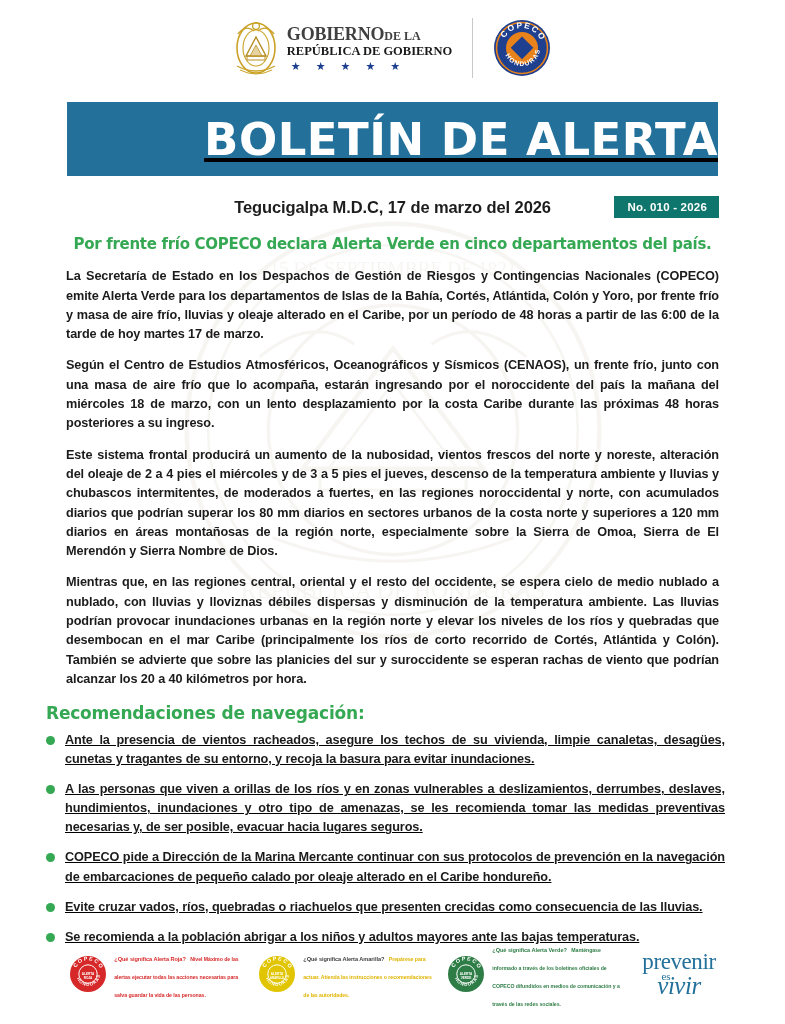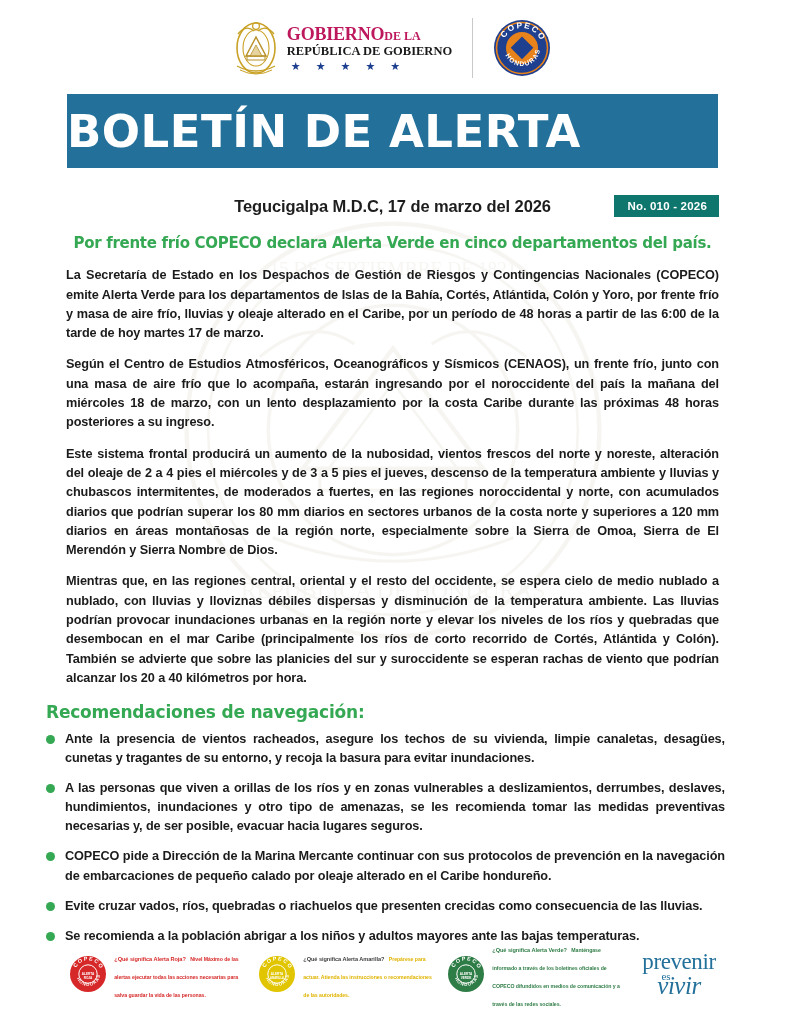--- a/index.html
+++ b/index.html
@@ -56,21 +56,21 @@
   .gob-seal { width: 44px; height: 56px; flex: none; }
   .gob-text {
     display: flex;
     flex-direction: column;
     align-items: flex-start;
     line-height: 1;
   }
   .gob-line1 {
     font-family: "Liberation Serif", serif;
     font-weight: bold;
-    color: #be185d;
+    color: #404040;
     font-size: 18px;
     letter-spacing: -0.2px;
     white-space: nowrap;
   }
   .gob-line1 .small {
     font-size: 12px;
     letter-spacing: 0px;
   }
   .gob-line2 {
     font-family: "Liberation Serif", serif;
@@ -95,42 +95,43 @@
     background: #c9c9c9;
     flex: none;
   }
   .copeco-logo-wrap { padding-left: 20px; }
   .copeco-logo { width: 58px; height: 58px; display: block; }
 
   
   .banner {
     position: relative;
     z-index: 2;
-    margin: 20px 67px 0 67px;
+    margin: 28px 67px 0 67px;
     background: #23719b;
     height: 74px;
     display: flex;
     align-items: center;
-    justify-content: flex-start;
+    justify-content: flex-end;
+    text-decoration: underline;
   }
   .banner-title {
     color: #ffffff;
     font-family: "DejaVu Sans", sans-serif;
     font-weight: bold;
     font-size: 45px;
     letter-spacing: 0.5px;
     line-height: 1;
     white-space: nowrap;
   }
 
   
   .dateline-row {
     position: relative;
     z-index: 2;
-    margin-top: 27px;
+    margin-top: 20px;
     height: 28px;
   }
   .dateline {
     position: absolute;
     left: 0;
     right: 0;
     top: 2px;
     text-align: center;
     font-size: 16.5px;
     font-weight: bold;
@@ -195,20 +196,21 @@
     position: relative;
     z-index: 2;
     margin: 0 60px 0 46px;
     padding: 0;
     list-style: none;
   }
   .rec-item {
     display: flex;
     align-items: flex-start;
     margin-bottom: 11px;
+    text-decoration: underline;
   }
   .rec-bullet {
     flex: none;
     width: 9px;
     height: 9px;
     border-radius: 50%;
     background: #35a853;
     margin-top: 5px;
     margin-right: 10px;
   }

